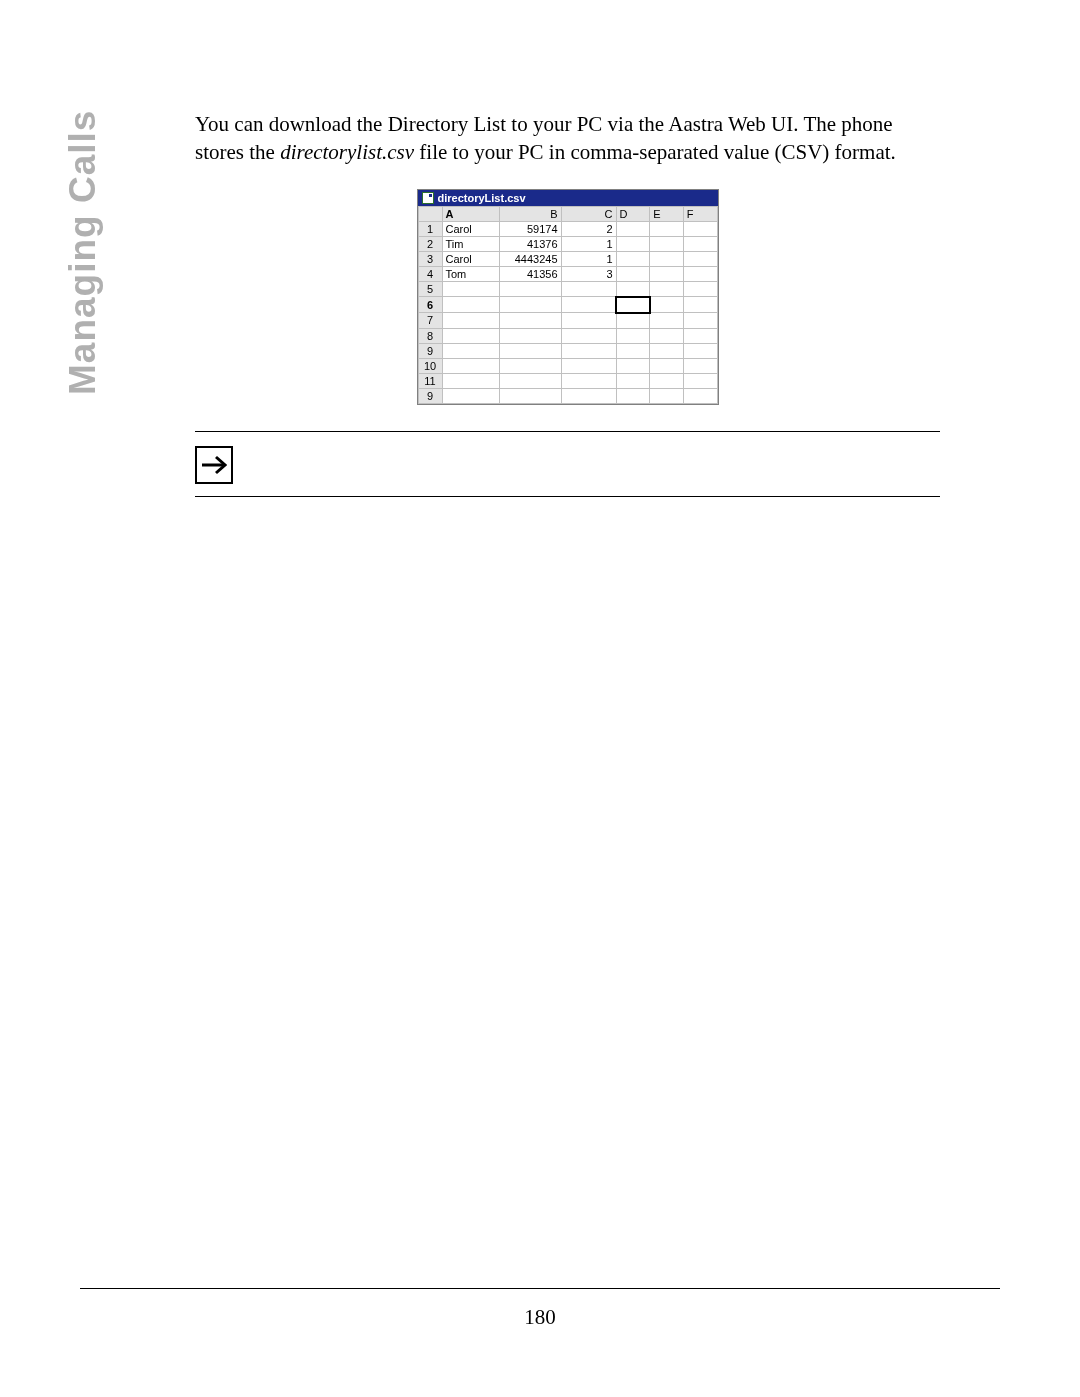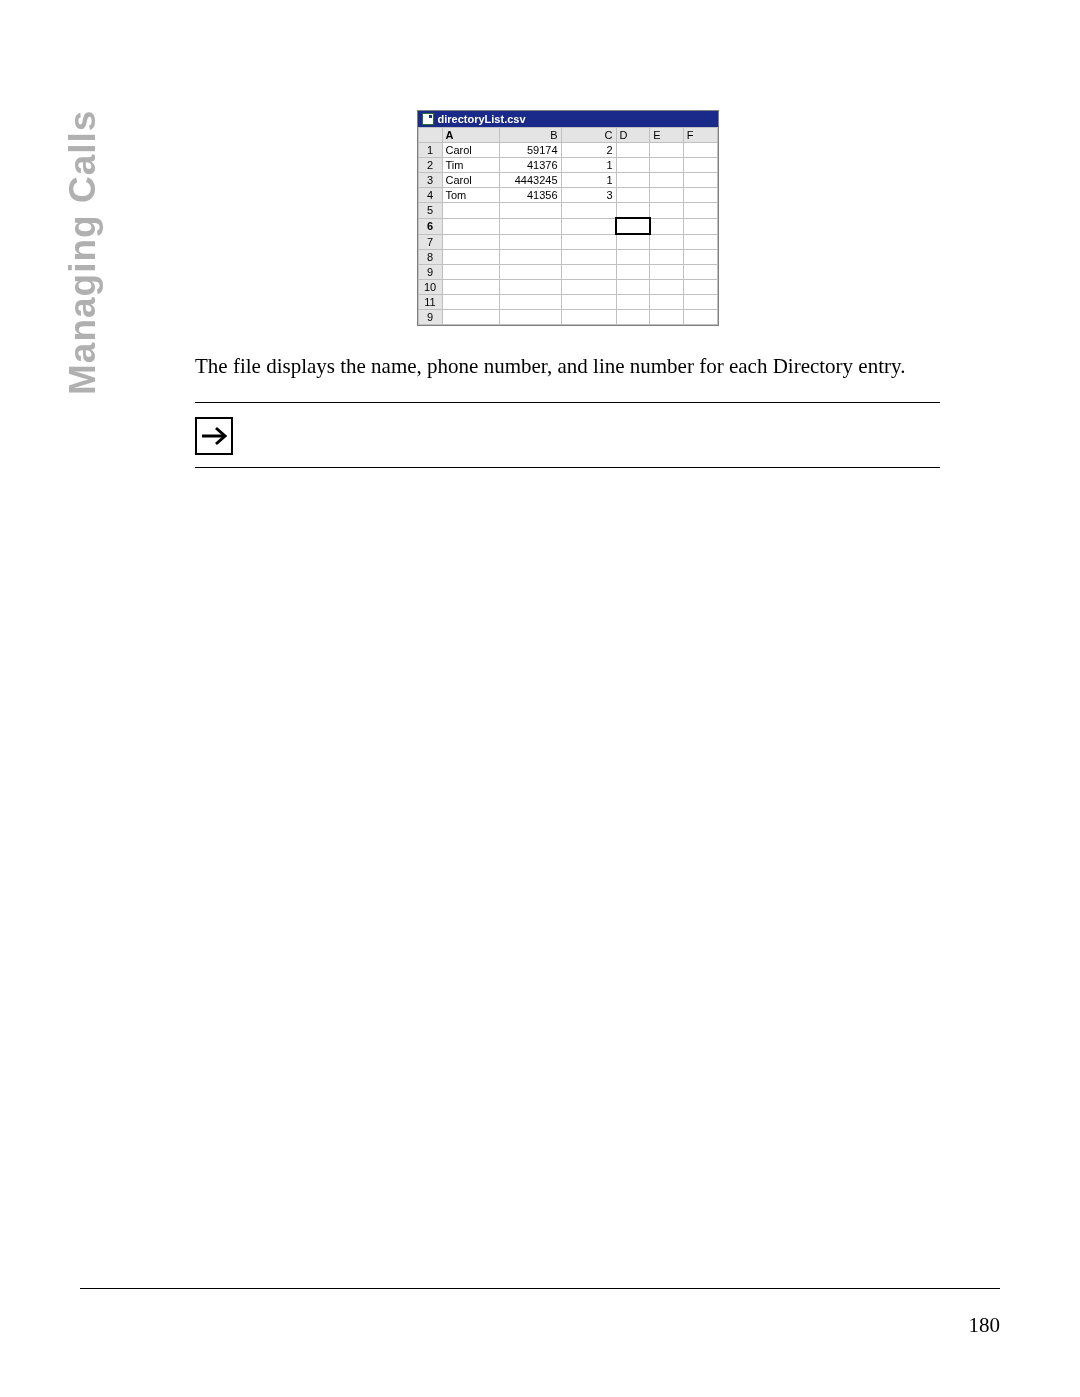--- a/index.html
+++ b/index.html
@@ -145,38 +145,41 @@
   }
   .note-text .note-label { font-weight: 700; font-family: Arial, Helvetica, sans-serif; font-size: 19px; }
 
   
   .footer {
     position: absolute;
     left: 80px;
     right: 80px;
     top: 1288px;
     border-top: 1px solid #000;
-    padding-top: 24px;
+    padding-top: 16px;
     display: flex;
-    justify-content: flex-end;
+    justify-content: center;
     font-size: 21px;
   }
 </style>
 </head>
 <body>
 
 <div class="page">
 
   <div class="side-tab" style="top: 395px;">
     <span>Managing Calls</span>
   </div>
 
   <div class="content">
 
 
+    <p class="para">
+      <span>You can download the Directory List to your PC via the Aastra Web UI. The phone stores the </span><span class="italic">directorylist.csv</span><span> file to your PC in comma-separated value (CSV) format.</span>
+    </p>
 
 
     <div class="spreadsheet-wrap">
       <div class="ss-title">
         <span class="file-icon"></span>
         <span>directoryList.csv</span>
       </div>
       <table class="ss">
         <thead>
             <tr>
@@ -295,21 +298,20 @@
               <td class="colB"></td>
               <td class="colC"></td>
               <td class="colD"></td>
               <td class="colE"></td>
               <td class="colF"></td>
             </tr>
           </tbody>
       </table>
     </div>
 
-    <p class="para">The file displays the name, phone number, and line number for each Directory entry.</p>
 
     <div class="note-block">
       <div class="note-icon">
         <svg viewBox="0 0 26 20">
           <line x1="1" y1="10" x2="22" y2="10" stroke="#000" stroke-width="3"></line>
           <polyline points="15,2 24,10 15,18" fill="none" stroke="#000" stroke-width="3"></polyline>
         </svg>
       </div>
     </div>
 

